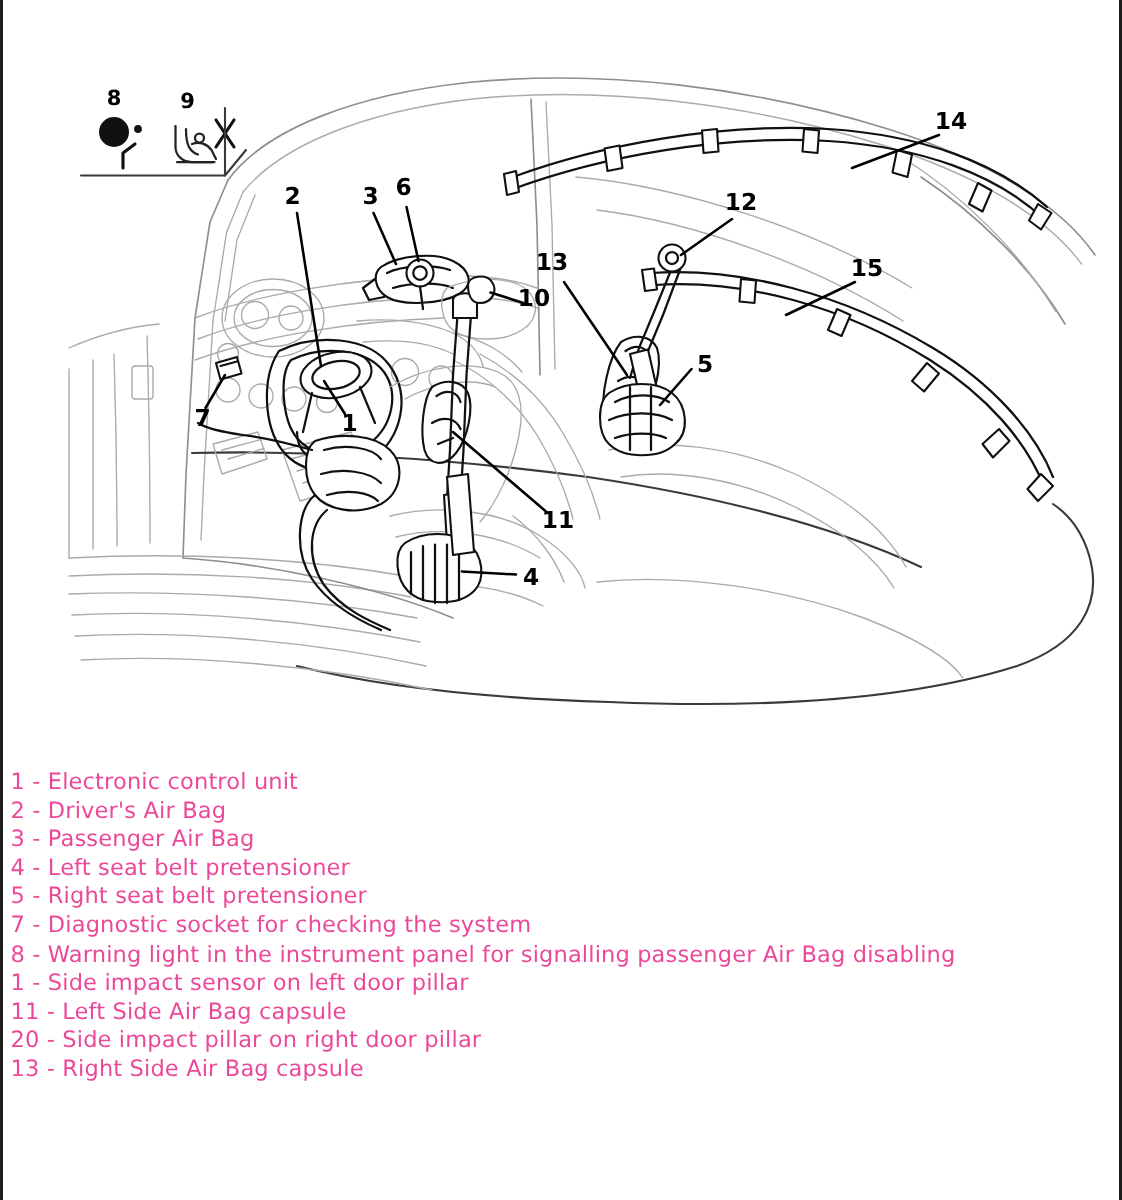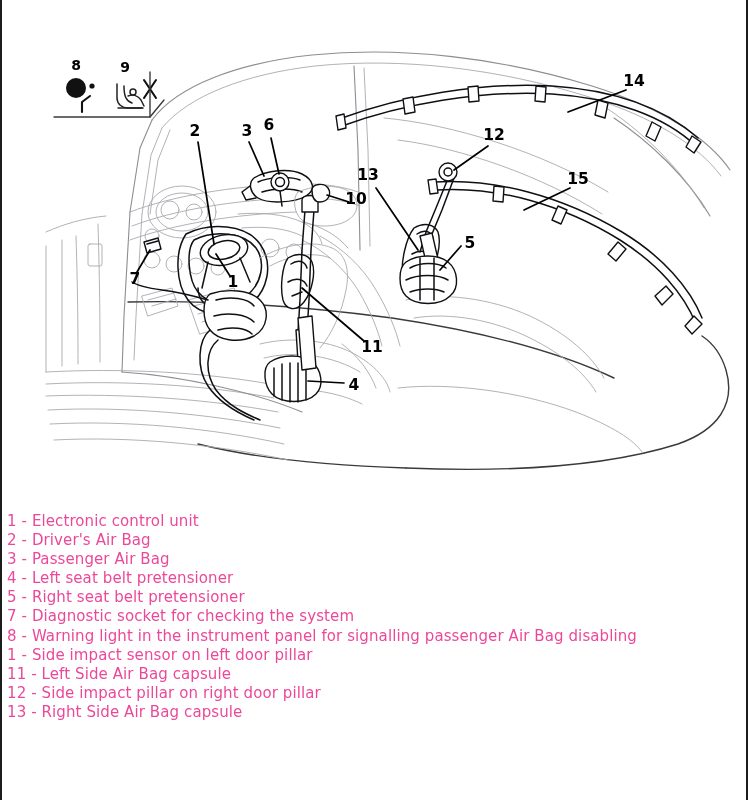--- a/index.html
+++ b/index.html
@@ -432,17 +432,17 @@
   <div class="legend">
     <div class="legend-row">1 - Electronic control unit</div>
     <div class="legend-row">2 - Driver's Air Bag</div>
     <div class="legend-row">3 - Passenger Air Bag</div>
     <div class="legend-row">4 - Left seat belt pretensioner</div>
     <div class="legend-row">5 - Right seat belt pretensioner</div>
     <div class="legend-row">7 - Diagnostic socket for checking the system</div>
     <div class="legend-row">8 - Warning light in the instrument panel for signalling passenger Air Bag disabling</div>
     <div class="legend-row">1 - Side impact sensor on left door pillar</div>
     <div class="legend-row">11 - Left Side Air Bag capsule</div>
-    <div class="legend-row">12 - Side impact pillar on right door pillar</div>
+    <div class="legend-row">20 - Side impact pillar on right door pillar</div>
     <div class="legend-row">13 - Right Side Air Bag capsule</div>
   </div>
 
 </div>
 
 </body></html>

